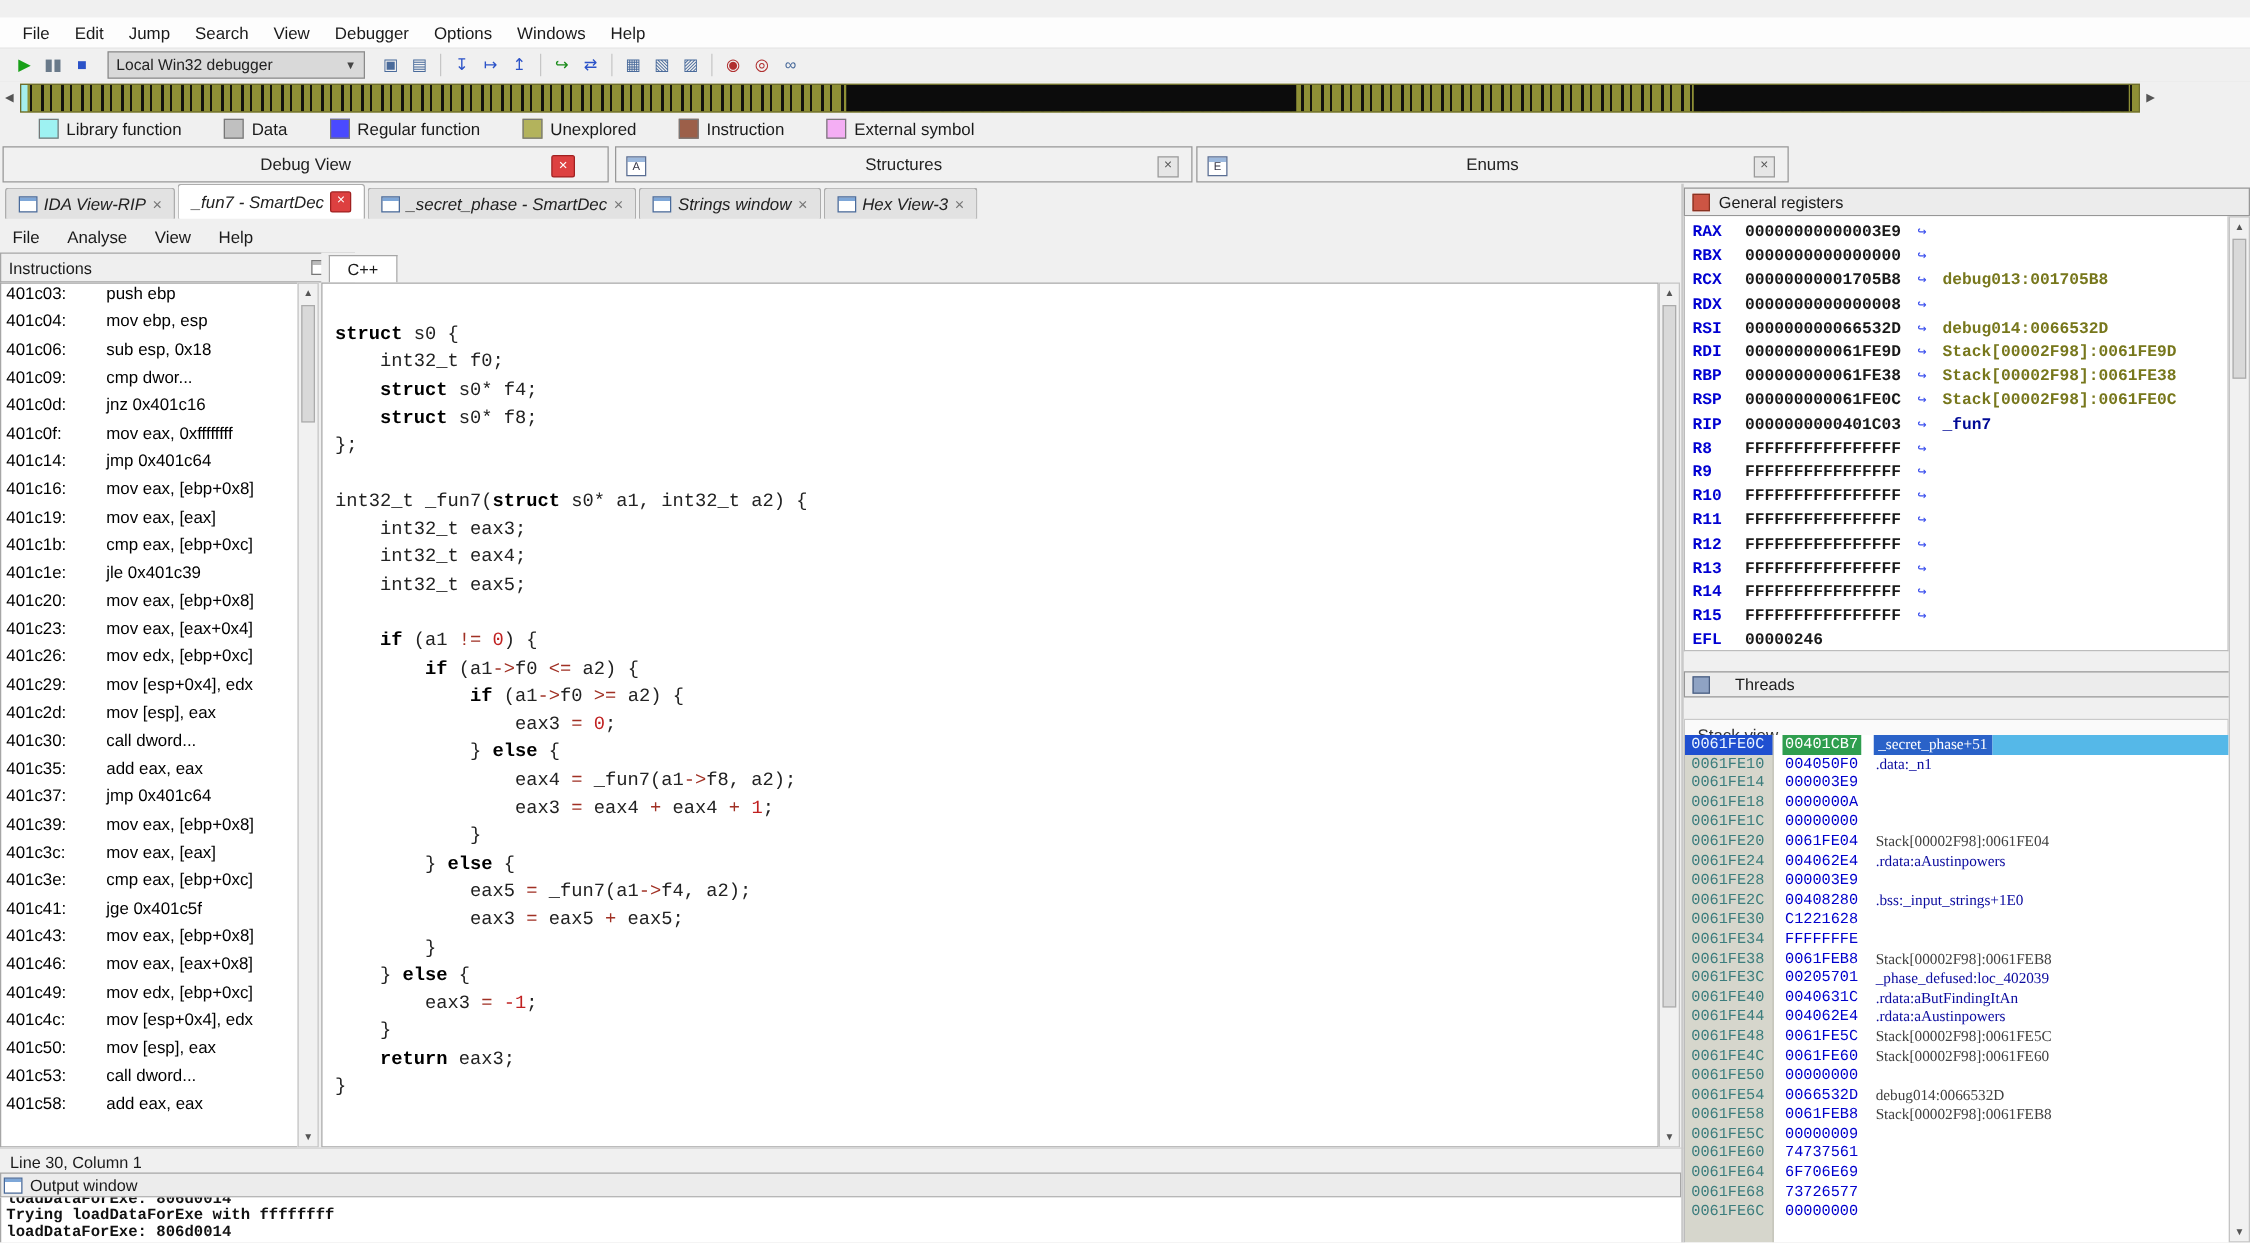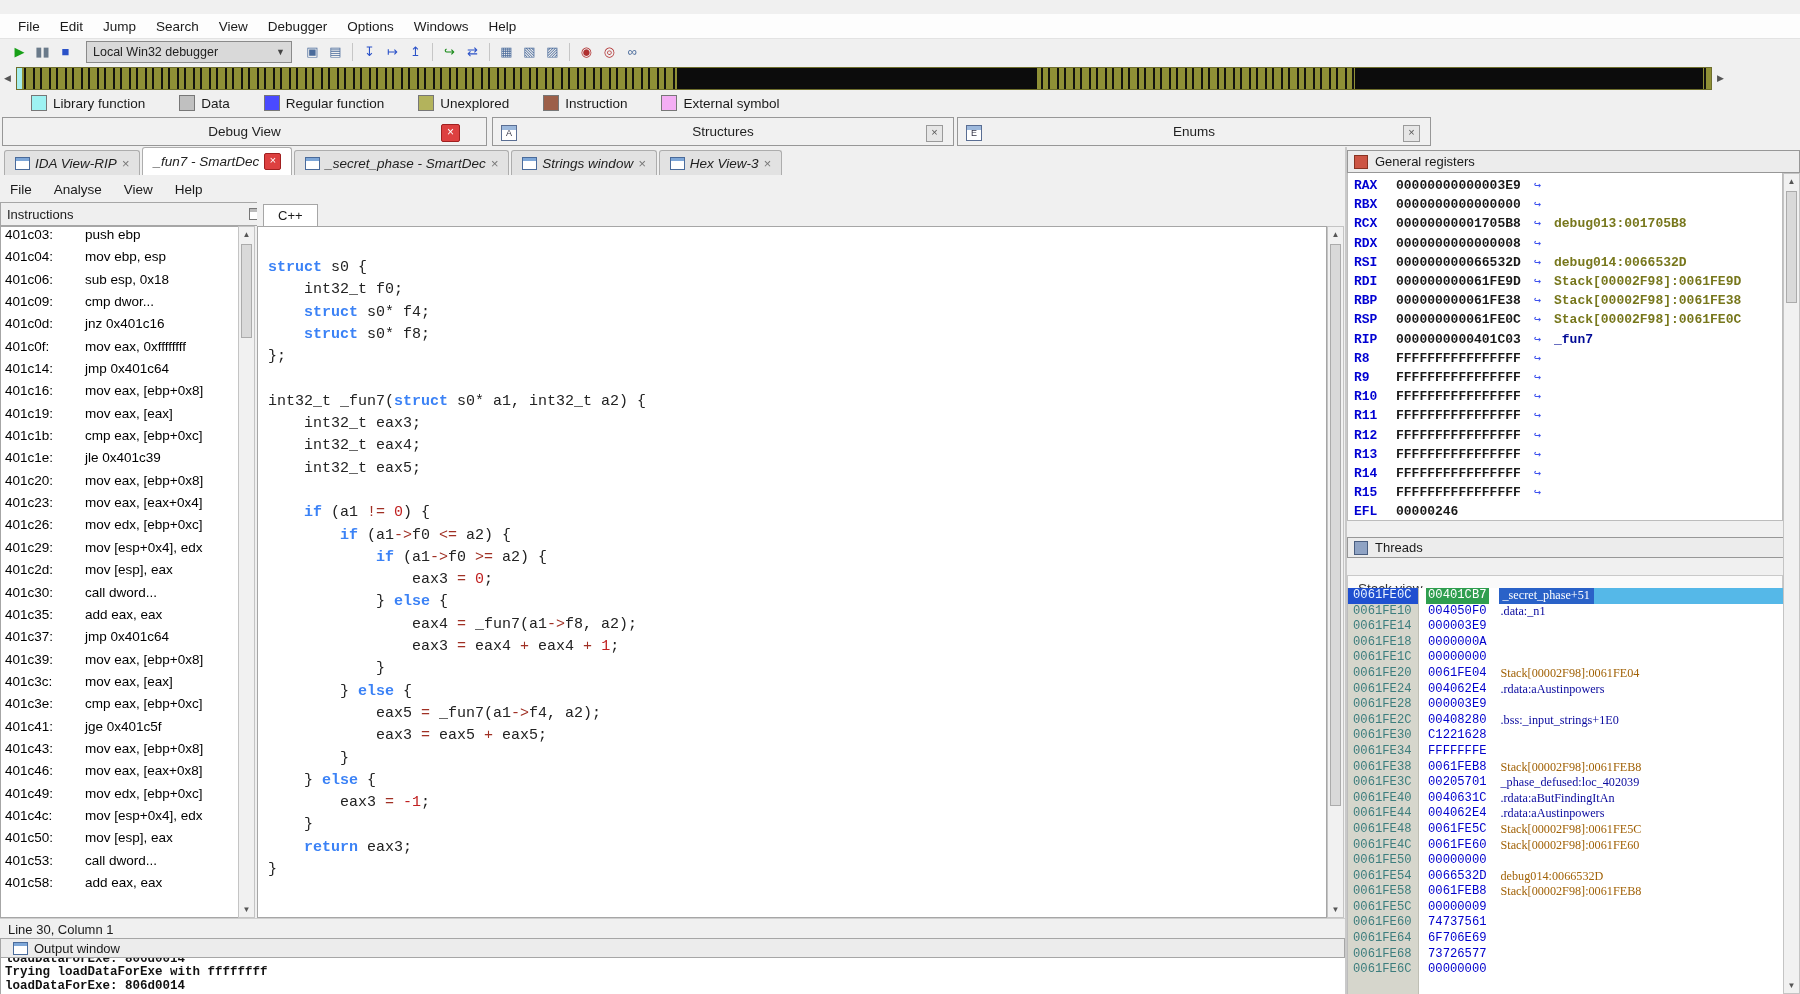--- a/index.html
+++ b/index.html
@@ -74,55 +74,55 @@
   #instr-scroll{left:238px;top:226px;width:17px;height:692px;}
   #code-scroll{left:1327px;top:226px;width:17px;height:692px;}
   #right-scroll{left:1783px;top:173px;width:17px;height:821px;}
 
   
   #code-tabstrip{position:absolute;left:257px;top:202px;width:1088px;height:24px;background:#f0f0f0;}
   .code-tab{position:absolute;left:6px;top:2px;height:22px;background:#fff;border:1px solid #a6a6a6;border-bottom:none;padding:3px 14px 0 14px;font-size:13px;box-sizing:border-box;}
   #code-area{position:absolute;left:257px;top:226px;width:1070px;height:692px;background:#fff;border:1px solid #a6a6a6;box-sizing:border-box;overflow:hidden;}
   #code-lines{padding:30px 0 0 10px;font-family:"Liberation Mono",monospace;font-size:15px;line-height:22.3px;white-space:pre;color:#222;}
   .cline{min-height:22.3px;}
-  .ck{color:#3b82f6;font-weight:700;}
+  .ck{color:#000000;font-weight:700;}
   .co{color:#a03024;}
   .cn{color:#c02020;}
   .cp{color:#222;}
 
   
   #status-bar{position:absolute;left:0;top:918px;width:1345px;height:20px;background:#f0f0f0;border-top:1px solid #cfcfcf;display:flex;align-items:center;padding-left:8px;font-size:13px;}
-  #out-caption{position:absolute;left:0;top:938px;width:1345px;height:20px;background:#ececec;border:1px solid #a6a6a6;box-sizing:border-box;display:flex;align-items:center;gap:6px;padding-left:12px;font-size:13px;}
+  #out-caption{position:absolute;left:0;top:938px;width:1345px;height:20px;background:#ececec;border:1px solid #a6a6a6;box-sizing:border-box;display:flex;align-items:center;gap:6px;padding-left:2px;font-size:13px;}
   #out-area{position:absolute;left:0;top:958px;width:1345px;height:36px;background:#fff;border-left:1px solid #a6a6a6;box-sizing:border-box;overflow:hidden;}
   #out-lines{margin-top:-5px;font-family:"Liberation Mono",monospace;font-size:12.5px;font-weight:700;line-height:13.4px;padding-left:4px;color:#111;}
 
   
   #vsplit{position:absolute;left:1345px;top:147px;width:2px;height:847px;background:#c9c9c9;}
   #reg-caption{position:absolute;left:1347px;top:150px;width:453px;height:23px;background:#ececec;border:1px solid #979797;box-sizing:border-box;display:flex;align-items:center;gap:7px;padding-left:6px;font-size:13px;}
   .regicon{position:static;width:12px;height:12px;background:#cc5544;border:1px solid #883322;}
   #reg-area{position:absolute;left:1347px;top:173px;width:436px;height:348px;background:#fff;border:1px solid #bcbcbc;border-top:none;box-sizing:border-box;overflow:hidden;padding-top:3px;font-family:"Liberation Mono",monospace;font-size:13px;}
   .rrow{height:19.2px;display:flex;align-items:center;padding-left:6px;}
   .rname{width:42px;color:#0000d2;font-weight:700;}
   .rval{width:138px;color:#1a1a1a;font-weight:700;}
   .rarrow{width:20px;color:#3c50ee;font-size:12px;}
   .rlink{font-weight:700;}
   .rlink.seg{color:#77771c;}
   .rlink.sym{color:#000a96;}
 
-  #threads-caption{position:absolute;left:1347px;top:537px;width:453px;height:21px;background:#ececec;border:1px solid #979797;box-sizing:border-box;display:flex;align-items:center;gap:7px;padding-left:6px;font-size:13px;}
+  #threads-caption{position:absolute;left:1347px;top:537px;width:453px;height:21px;background:#ececec;border:1px solid #979797;box-sizing:border-box;display:flex;align-items:center;gap:20px;padding-left:6px;font-size:13px;}
   .thricon{position:static;width:12px;height:12px;background:#8fa3c4;border:1px solid #4a5e80;}
   #stackview-label{position:absolute;left:1347px;top:575px;width:436px;height:27px;background:#fafafa;border:1px solid #c9c9c9;box-sizing:border-box;display:flex;align-items:center;padding-left:10px;font-size:13.5px;color:#333;}
   #stack-area{position:absolute;left:1347px;top:588px;width:436px;height:406px;background:#fff;border-left:1px solid #bcbcbc;box-sizing:border-box;overflow:hidden;font-family:"Liberation Mono",monospace;font-size:12.2px;}
   #stack-area::before{content:"";position:absolute;left:0;top:0;bottom:0;width:70px;background:#d6d6cc;border-right:1px solid #bfbfb4;}
   .srow{position:relative;height:15.6px;line-height:15.6px;display:flex;align-items:center;white-space:nowrap;}
   .saddr{width:70px;padding-left:5px;color:#3c7d7d;box-sizing:border-box;}
   .sval{margin-left:10px;color:#0000cd;}
   .slink{margin-left:14px;font-family:Liberation Serif, serif;}
   .slink.sym{color:#0a0a9e;}
-  .slink.stk{color:#a16207;}
+  .slink.stk{color:#404040;}
   .srow.sel .saddr{background:#1f4fd0;color:#eaf4ff;}
   .srow.sel .sval{background:#2f9e4f;color:#ffffff;padding:0 2px;margin-left:8px;}
   .srow.sel .slink{background:#2a62c8;color:#ffffff;padding:0 4px;margin-left:10px;}
   .sfill{flex:1;align-self:stretch;background:#55b8e8;}
 </style>
 </head>
 <body>
 
 <div id="screen">
 

